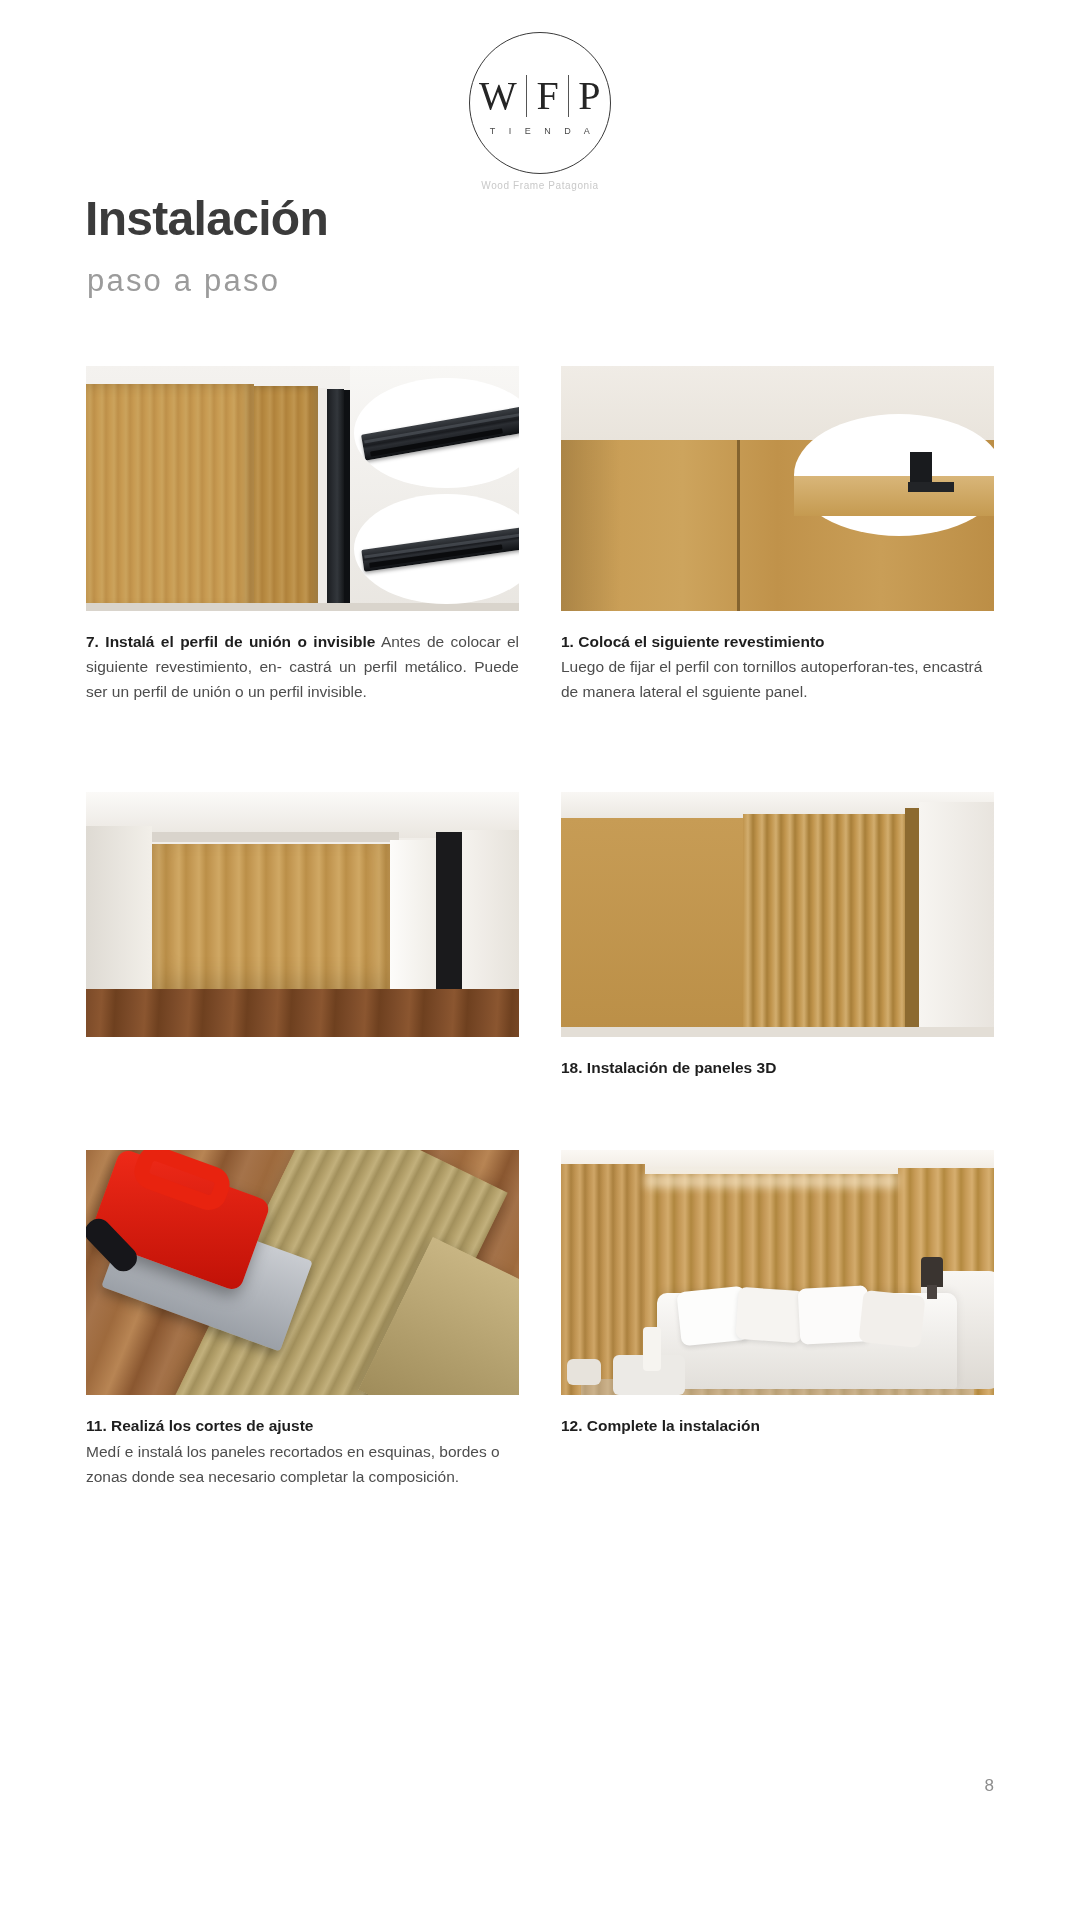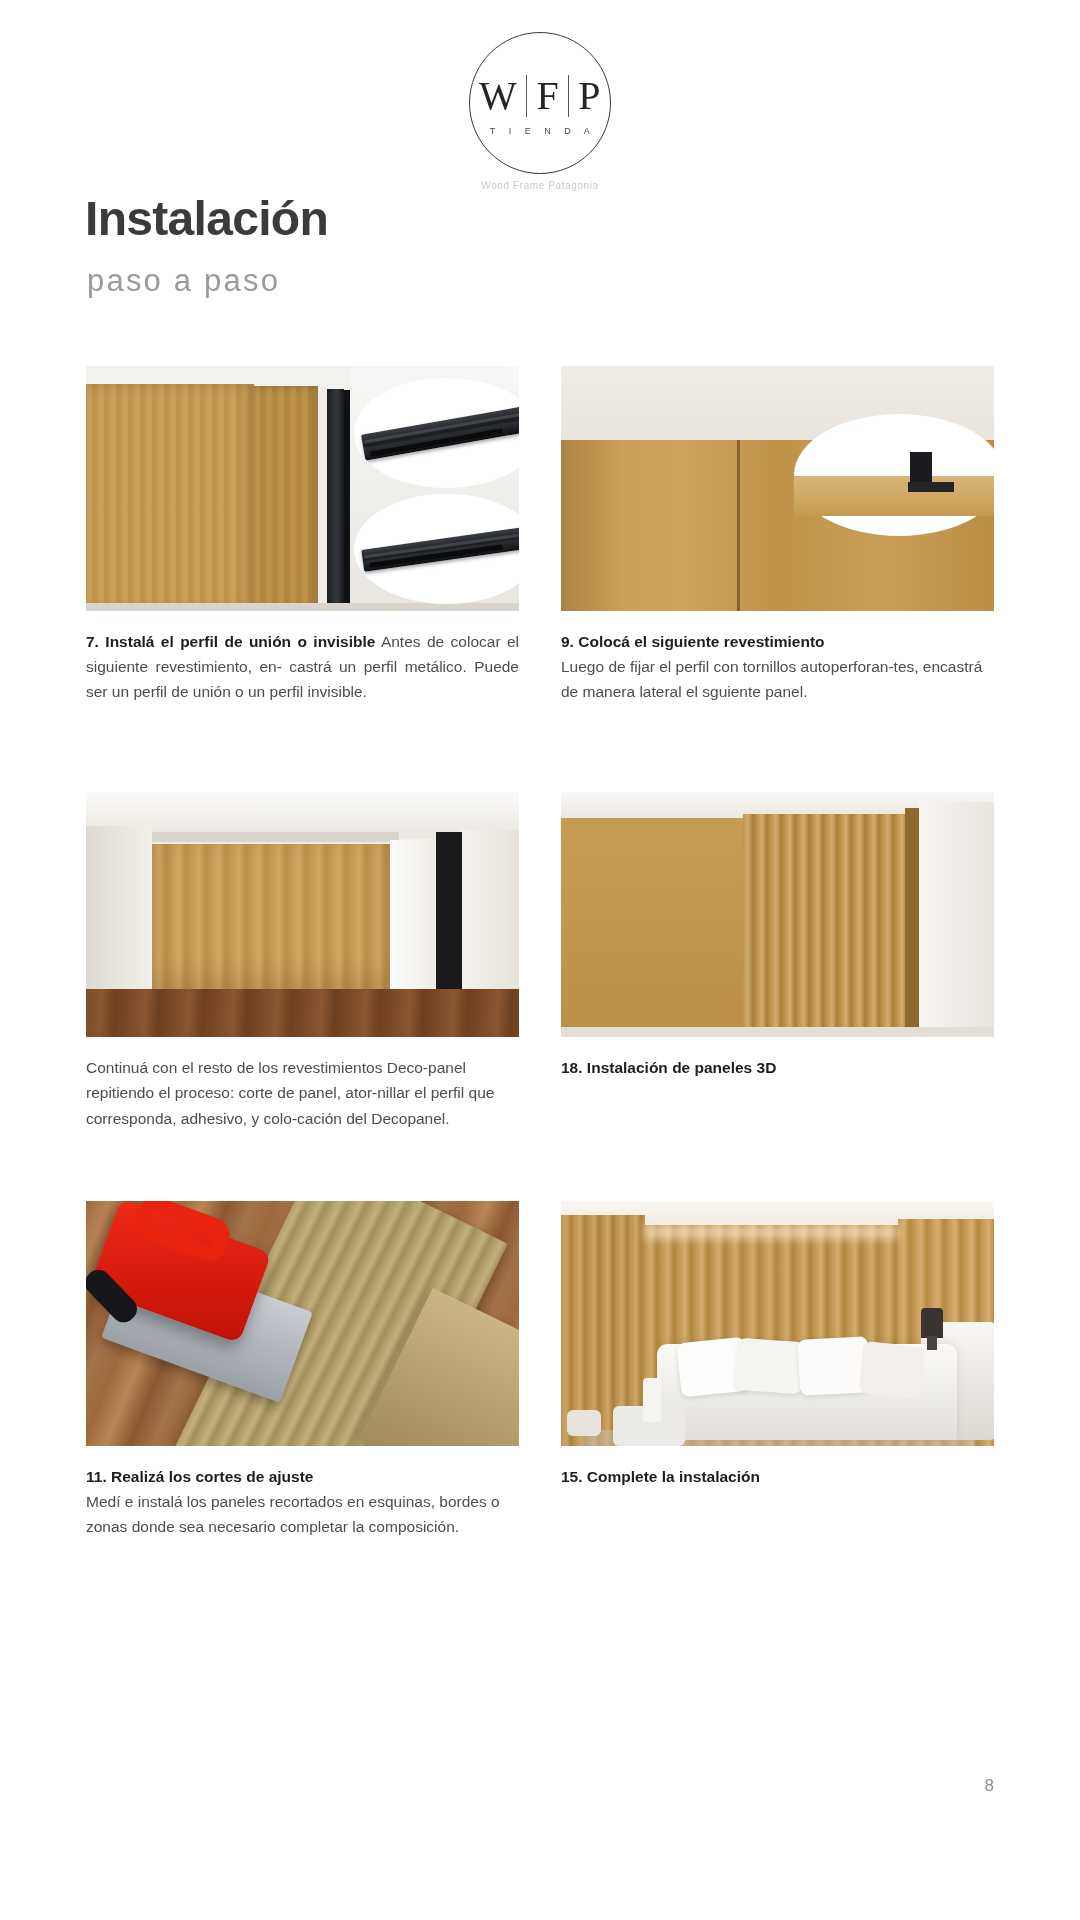--- a/index.html
+++ b/index.html
@@ -334,21 +334,21 @@
             <div class="p8-wood"></div>
             <div class="p8-shade"></div>
             <div class="p8-seam"></div>
             <div class="p8-bub"></div>
             <div class="p8-bubwood"></div>
             <div class="p8-brk"></div>
             <div class="p8-brk2"></div>
           </div>
         </div>
         <div class="caption">
-          <p class="cap-block"><span class="cap-title">9. Colocá el siguiente revestimiento</span></p>
+          <p class="cap-block"><span class="cap-title">1. Colocá el siguiente revestimiento</span></p>
           <p class="cap-block"><span class="cap-body">Luego de fijar el perfil con tornillos autoperforan-tes, encastrá de manera lateral el sguiente panel.</span></p>
         </div>
       </div>
 
     </div>
 
     <div class="row-gap-1"></div>
 
     <div class="row">
 
@@ -360,21 +360,20 @@
             <div class="p9-ceilsh"></div>
             <div class="p9-lwall"></div>
             <div class="p9-wood"></div>
             <div class="p9-light"></div>
             <div class="p9-dark"></div>
             <div class="p9-rwall"></div>
             <div class="p9-floor"></div>
           </div>
         </div>
         <div class="caption">
-          <p class="cap-block"><span class="cap-body">Continuá con el resto de los revestimientos Deco-panel repitiendo el proceso: corte de panel, ator-nillar el perfil que corresponda, adhesivo, y colo-cación del Decopanel.</span></p>
         </div>
       </div>
 
       <div class="cell">
         <div class="photo">
           <div class="art">
             <div class="p10-bg"></div>
             <div class="p10-top"></div>
             <div class="p10-flat"></div>
             <div class="p10-slat"></div>
@@ -430,21 +429,21 @@
             <div class="p12-cush3"></div>
             <div class="p12-cush4"></div>
             <div class="p12-lamp"></div>
             <div class="p12-lampb"></div>
             <div class="p12-tbl"></div>
             <div class="p12-vase"></div>
             <div class="p12-plant"></div>
           </div>
         </div>
         <div class="caption">
-          <p class="cap-block"><span class="cap-title">15. Complete la instalación</span></p>
+          <p class="cap-block"><span class="cap-title">12. Complete la instalación</span></p>
         </div>
       </div>
 
     </div>
 
   </div>
 
   <div class="page-num">8</div>
 
 </div>

